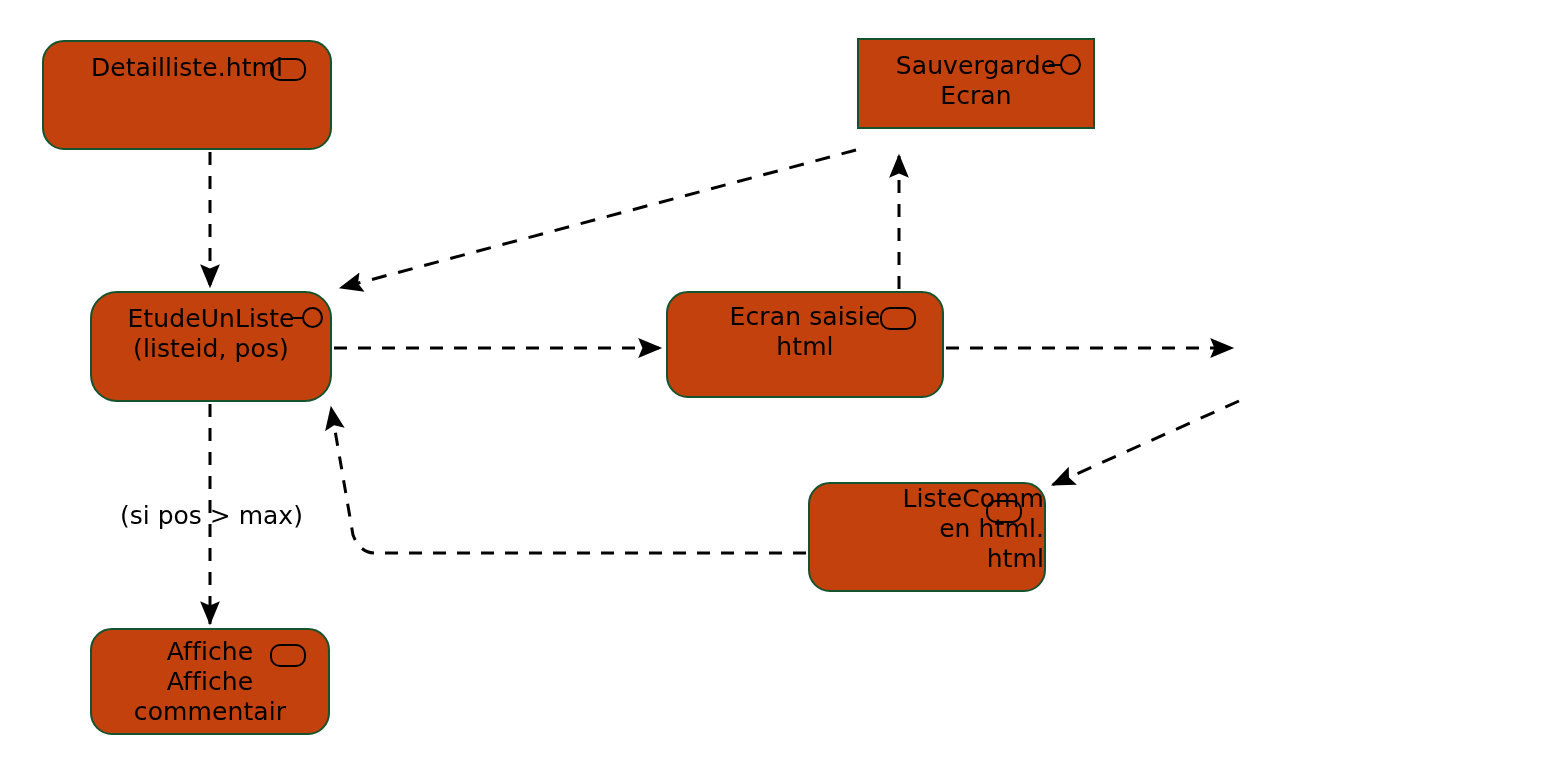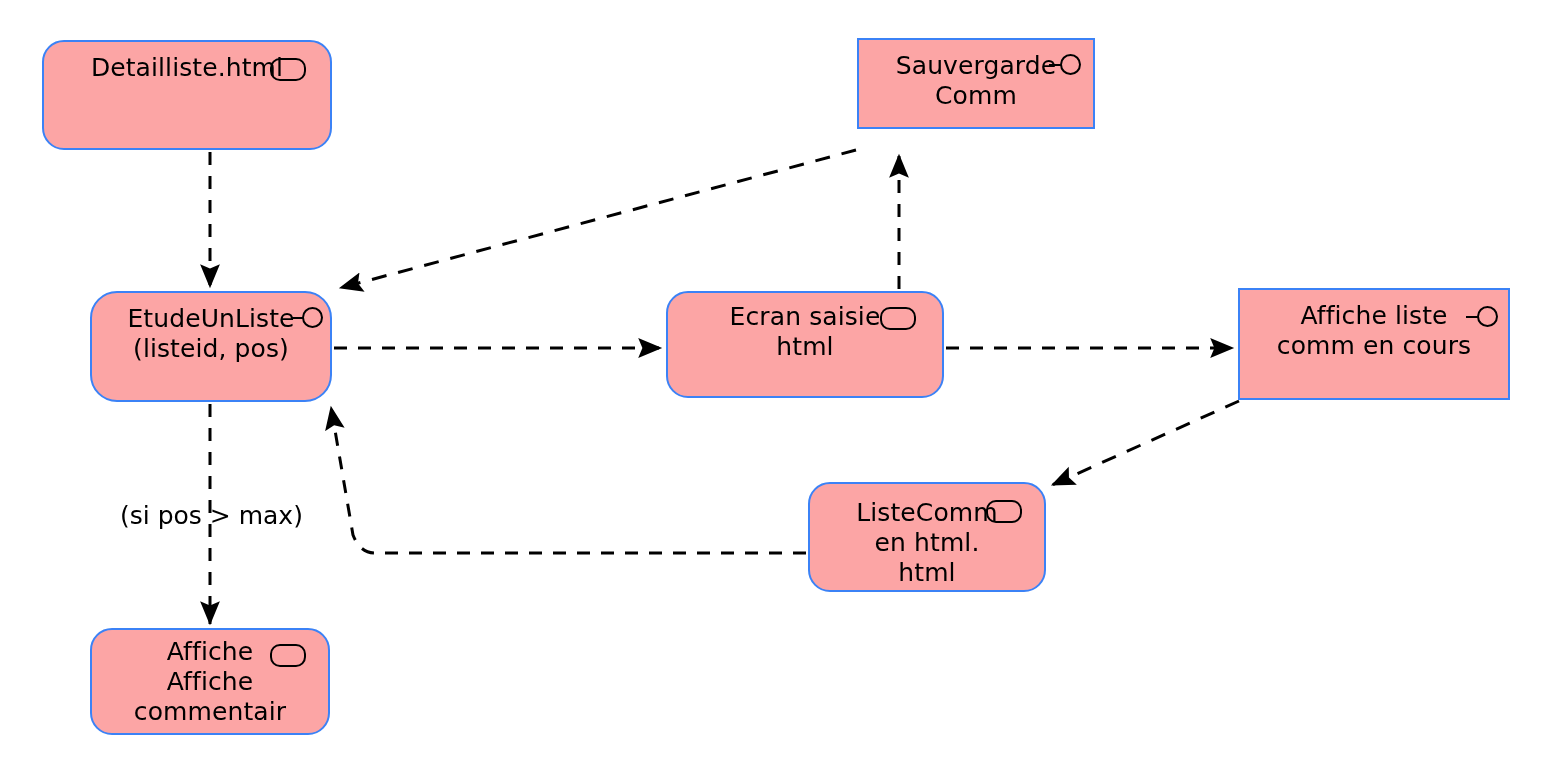--- a/index.html
+++ b/index.html
@@ -21,22 +21,22 @@
     position: absolute;
     left: 0;
     top: 0;
     width: 1550px;
     height: 778px;
     pointer-events: none;
   }
   .node {
     position: absolute;
     box-sizing: border-box;
-    background: #fca5a5;
-    border: 2px solid #3b82f6;
+    background: #c2410c;
+    border: 2px solid #14532d;
     display: flex;
     align-items: flex-start;
     justify-content: center;
   }
   .node.rounded {
     border-radius: 22px;
   }
   .node.sharp {
     border-radius: 0;
   }
@@ -132,21 +132,21 @@
   <div class="node rounded" style="left:42px; top:40px; width:290px; height:110px;">
     <div class="node-inner">
       <div class="node-label">Detailliste.html</div>
       <span class="icon-stadium" style="right:24px; top:16px;"></span>
     </div>
   </div>
 
   <div class="node sharp" style="left:857px; top:38px; width:238px; height:91px;">
     <div class="node-inner">
       <div class="node-label">Sauvergarde</div>
-      <div class="node-label">Comm</div>
+      <div class="node-label">Ecran</div>
       <span class="icon-lollipop" style="right:10px; top:14px;">
         <span class="stick"></span>
           <span class="ball"></span>
       </span>
     </div>
   </div>
 
   <div class="node sharp" style="left:90px; top:291px; width:242px; height:111px;border-radius:27px;">
     <div class="node-inner">
       <div class="node-label">EtudeUnListe</div>
@@ -159,33 +159,23 @@
   </div>
 
   <div class="node rounded" style="left:666px; top:291px; width:278px; height:107px;">
     <div class="node-inner" style="padding-top:9px;">
       <div class="node-label">Ecran saisie</div>
       <div class="node-label">html</div>
       <span class="icon-stadium" style="right:26px; top:14px;"></span>
     </div>
   </div>
 
-  <div class="node sharp" style="left:1238px; top:288px; width:272px; height:112px;">
-    <div class="node-inner">
-      <div class="node-label">Affiche liste</div>
-      <div class="node-label">comm en cours</div>
-      <span class="icon-lollipop" style="right:8px; top:16px;">
-        <span class="stick"></span>
-          <span class="ball"></span>
-      </span>
-    </div>
-  </div>
 
   <div class="node rounded" style="left:808px; top:482px; width:238px; height:110px;">
-    <div class="node-inner" style="padding-top:14px;">
+    <div class="node-inner" style="padding-top:0;align-items:flex-end;">
       <div class="node-label">ListeComm</div>
       <div class="node-label">en html.</div>
       <div class="node-label">html</div>
       <span class="icon-stadium" style="right:22px; top:16px;"></span>
     </div>
   </div>
 
   <div class="node rounded" style="left:90px; top:628px; width:240px; height:107px;">
     <div class="node-inner" style="padding-top:7px;">
       <div class="node-label">Affiche</div>

